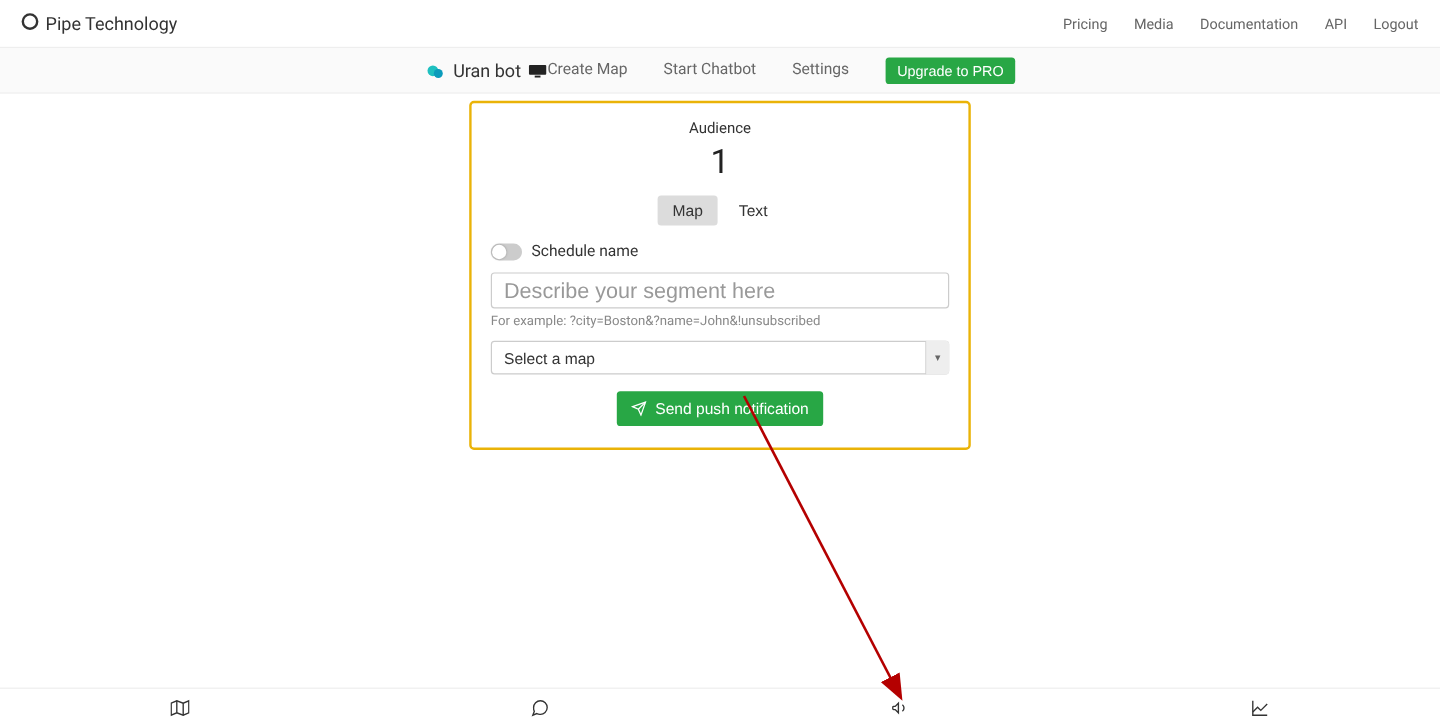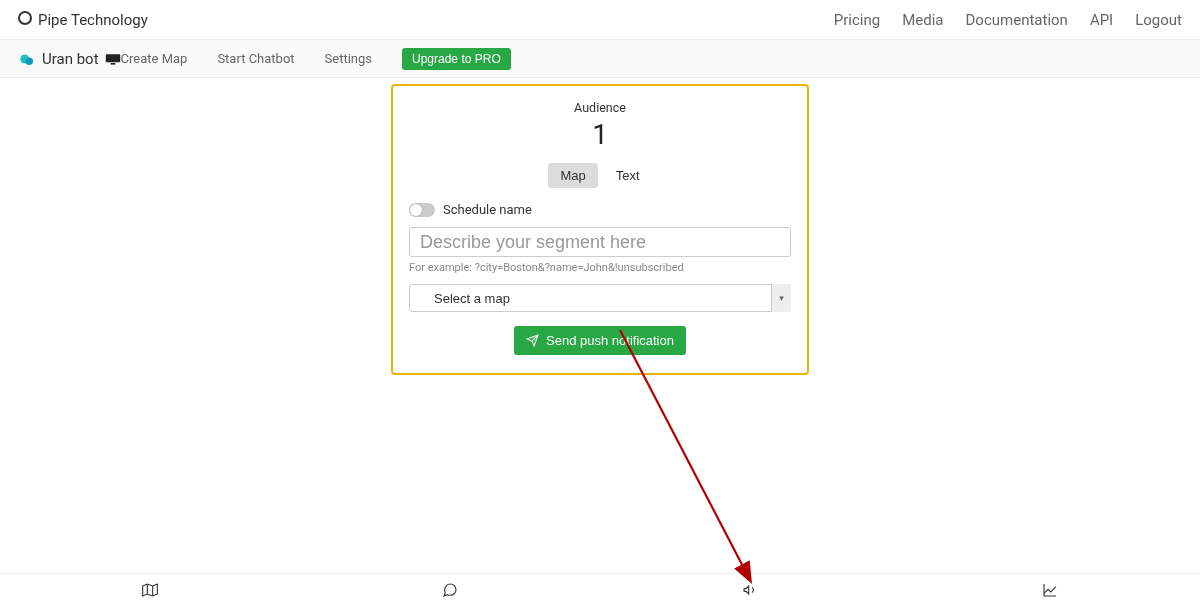--- a/index.html
+++ b/index.html
@@ -28,27 +28,27 @@
       gap: 6px;
     }
     .brand-circle {
       width: 14px;
       height: 14px;
       border: 2px solid #333;
       border-radius: 50%;
     }
     .brand-text { font-size: 15px; color: #333; }
     .topnav { display: flex; gap: 22px; }
-    .topnav a { color: #666; font-size: 15px; text-decoration: none; cursor: pointer; }
+    .topnav a { color: #666; font-size: 12px; text-decoration: none; cursor: pointer; }
 
     .subbar {
       height: 38px;
       display: flex;
       align-items: center;
-      justify-content: flex-start;
+      justify-content: center;
       padding: 0 18px;
       border-bottom: 1px solid #eee;
       background: #fafafa;
     }
     .bot-label { display: flex; align-items: center; gap: 6px; font-size: 15px; color: #333; }
     .sub-actions { display: flex; align-items: center; gap: 30px; }
     .sub-actions .link { color: #666; font-size: 13px; cursor: pointer; }
     .upgrade-btn {
       background: #28a745;
       color: #fff;
@@ -100,21 +100,21 @@
       font-size: 18px;
       color: #333;
     }
     .segment-input::placeholder { color: #999; }
 
     .example-hint { font-size: 11px; color: #888; margin-top: 4px; }
 
     .select-wrapper { position: relative; margin-top: 10px; }
     .map-select {
       width: 100%; height: 28px; border: 1px solid #ccc; border-radius: 3px;
-      padding: 0 24px; font-size: 13px; color: #333; background: #fff;
+      padding: 0 10px; font-size: 13px; color: #333; background: #fff;
       appearance: none; -webkit-appearance: none; cursor: pointer;
     }
     .select-caret {
       position: absolute; right: 0; top: 0; width: 20px; height: 28px;
       display: flex; align-items: center; justify-content: center;
       background: #eee; border-left: 1px solid #ccc; border-radius: 0 3px 3px 0;
       font-size: 9px; color: #666; pointer-events: none;
     }
 
     .send-row { text-align: center; margin-top: 14px; }

